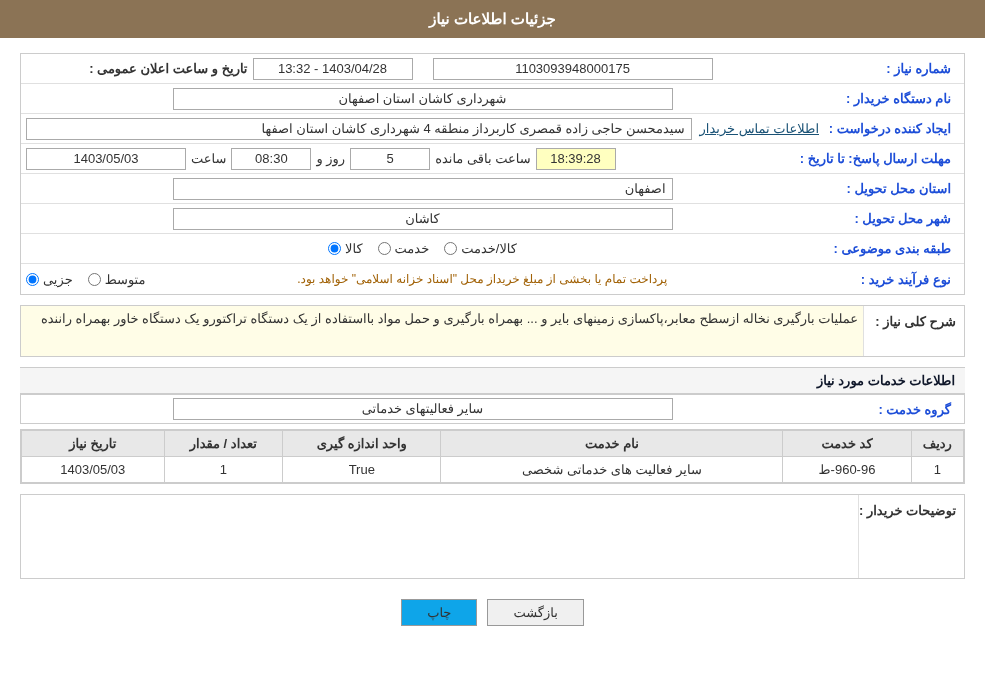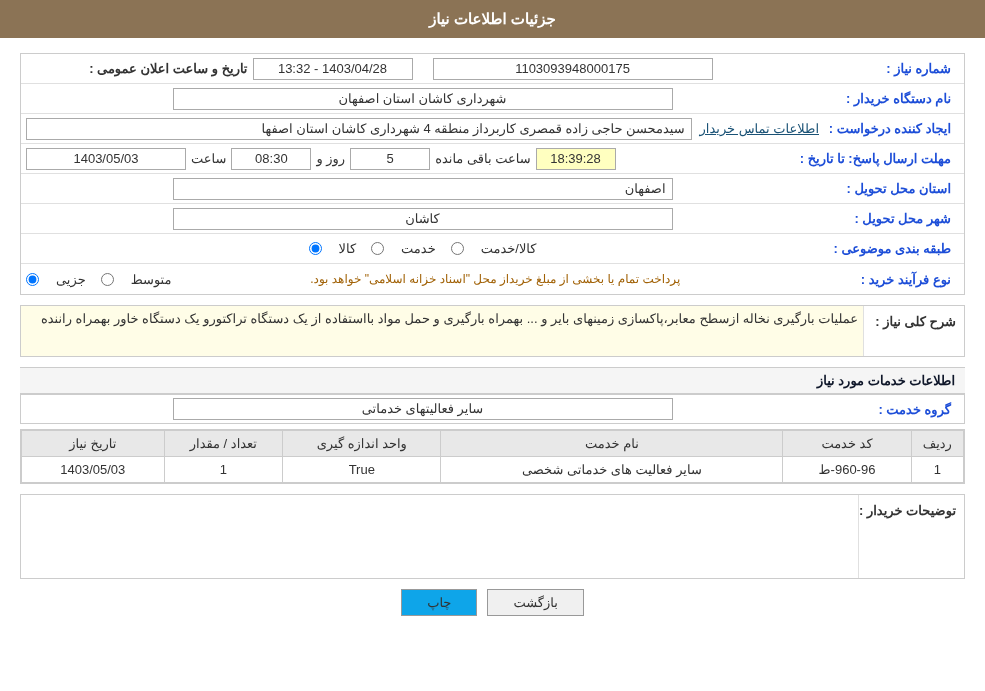--- a/index.html
+++ b/index.html
@@ -81,21 +81,21 @@
     }
     .radio-group {
       display: flex;
       align-items: center;
       gap: 15px;
       direction: rtl;
     }
     .radio-item {
       display: flex;
       align-items: center;
-      gap: 17px;
+      gap: 4px;
     }
     .radio-input {
       width: 13px;
       height: 13px;
     }
     .section-title {
       background: #f5f5f5;
       border-bottom: 1px solid #ccc;
       padding: 5px 10px;
       font-weight: bold;
@@ -109,21 +109,21 @@
     .data-table {
       width: 100%;
       border-collapse: collapse;
       direction: rtl;
     }
     .data-table th {
       background: #e8e8e8;
       border: 1px solid #ccc;
       padding: 5px 0;
       text-align: center;
-      font-weight: normal;
+      font-weight: bold;
     }
     .data-table td {
       border: 1px solid #ccc;
       padding: 5px 8px;
       text-align: center;
     }
     .data-table tr:nth-child(even) {
       background: #f9f9f9;
     }
     .buttons-row {
@@ -305,21 +305,21 @@
       <td>960-96-ط</td>
       <td>سایر فعالیت های خدماتی شخصی</td>
       <td>True</td>
       <td>1</td>
       <td>1403/05/03</td>
     </tr>
           </tbody>
       </table>
     </div>
 
-    <div style="display:flex; align-items:flex-start; border:1px solid #ccc; ">
+    <div style="display:flex; align-items:flex-start; border:1px solid #ccc; margin-bottom:10px;">
       <div style="min-width:100px; text-align:right; padding:8px 8px 0 0; font-weight:bold;">توضیحات خریدار :</div>
       <div style="flex:1; border-right:1px solid #e0e0e0; position:relative; min-height:80px; background:#fff;">
         <textarea style="width: 100%; min-height: 80px; border: none; resize: none; font-family: Tahoma, Arial, sans-serif; font-size: 13px;"></textarea>
       </div>
     </div>
 
     <div class="buttons-row">
       <button class="btn btn-back">بازگشت</button>
       <button class="btn btn-print">چاپ</button>
     </div>

